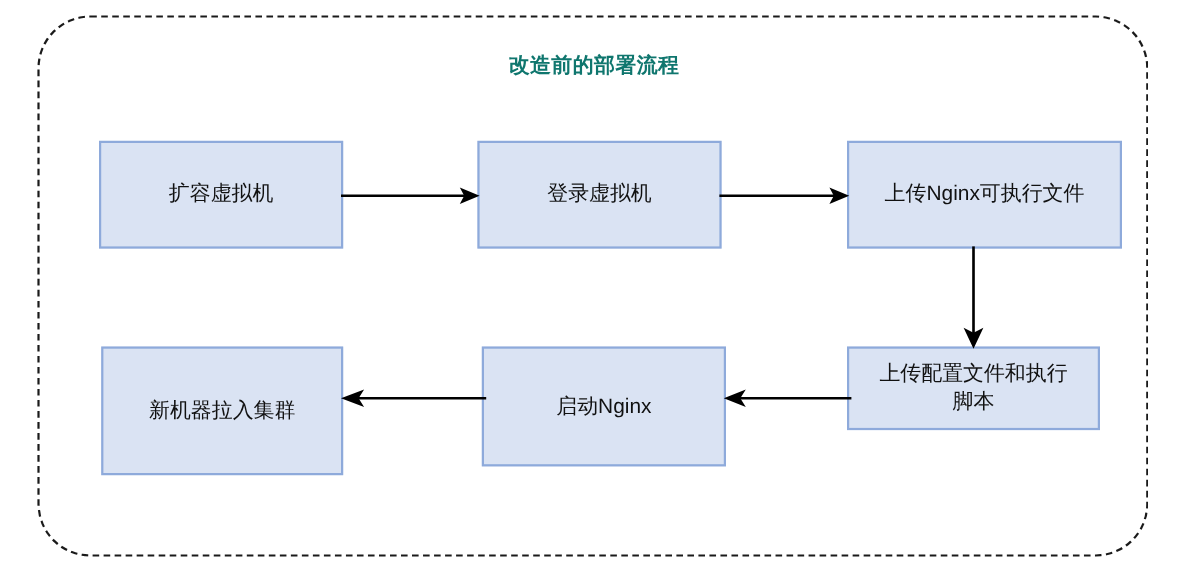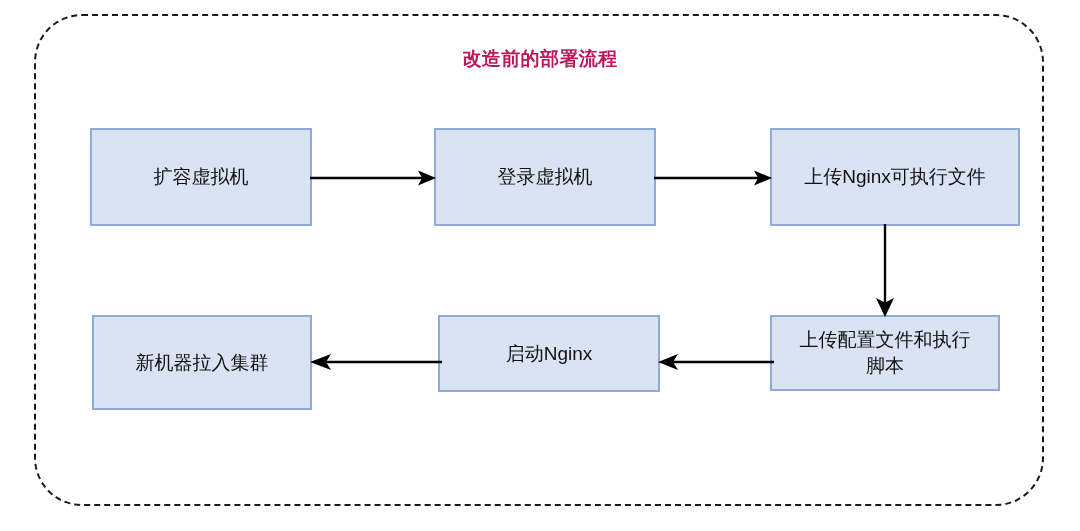--- a/index.html
+++ b/index.html
@@ -30,21 +30,21 @@
     background: transparent;
   }
   .diagram-title {
     position: absolute;
     left: 0;
     top: 46px;
     width: 1080px;
     text-align: center;
     font-size: 19px;
     font-weight: bold;
-    color: #be185d;
+    color: #0f766e;
     letter-spacing: 0.4px;
   }
   
   .node {
     position: absolute;
     box-sizing: border-box;
     background: #dae3f3;
     border: 2px solid #8eaadb;
     display: flex;
     align-items: center;
@@ -57,22 +57,22 @@
   }
   .node-label {
     display: block;
     white-space: pre-line;
   }
 
   #node-expand-vm   { left: 90px;  top: 128px; width: 222px; height: 98px; }
   #node-login-vm    { left: 434px; top: 128px; width: 222px; height: 98px; }
   #node-upload-bin  { left: 770px; top: 128px; width: 250px; height: 98px; }
   #node-upload-conf { left: 770px; top: 315px; width: 230px; height: 76px; }
-  #node-start-nginx { left: 438px; top: 315px; width: 222px; height: 77px; }
-  #node-join-cluster{ left: 92px;  top: 315px; width: 220px; height: 95px; }
+  #node-start-nginx { left: 438px; top: 315px; width: 222px; height: 109px; }
+  #node-join-cluster{ left: 92px;  top: 315px; width: 220px; height: 117px; }
 
   
   .connector {
     position: absolute;
     overflow: visible;
   }
   .connector svg { display: block; overflow: visible; }
 
   #conn-1 { left: 310px; top: 160px; width: 128px; height: 36px; }
   #conn-2 { left: 654px; top: 160px; width: 120px; height: 36px; }

